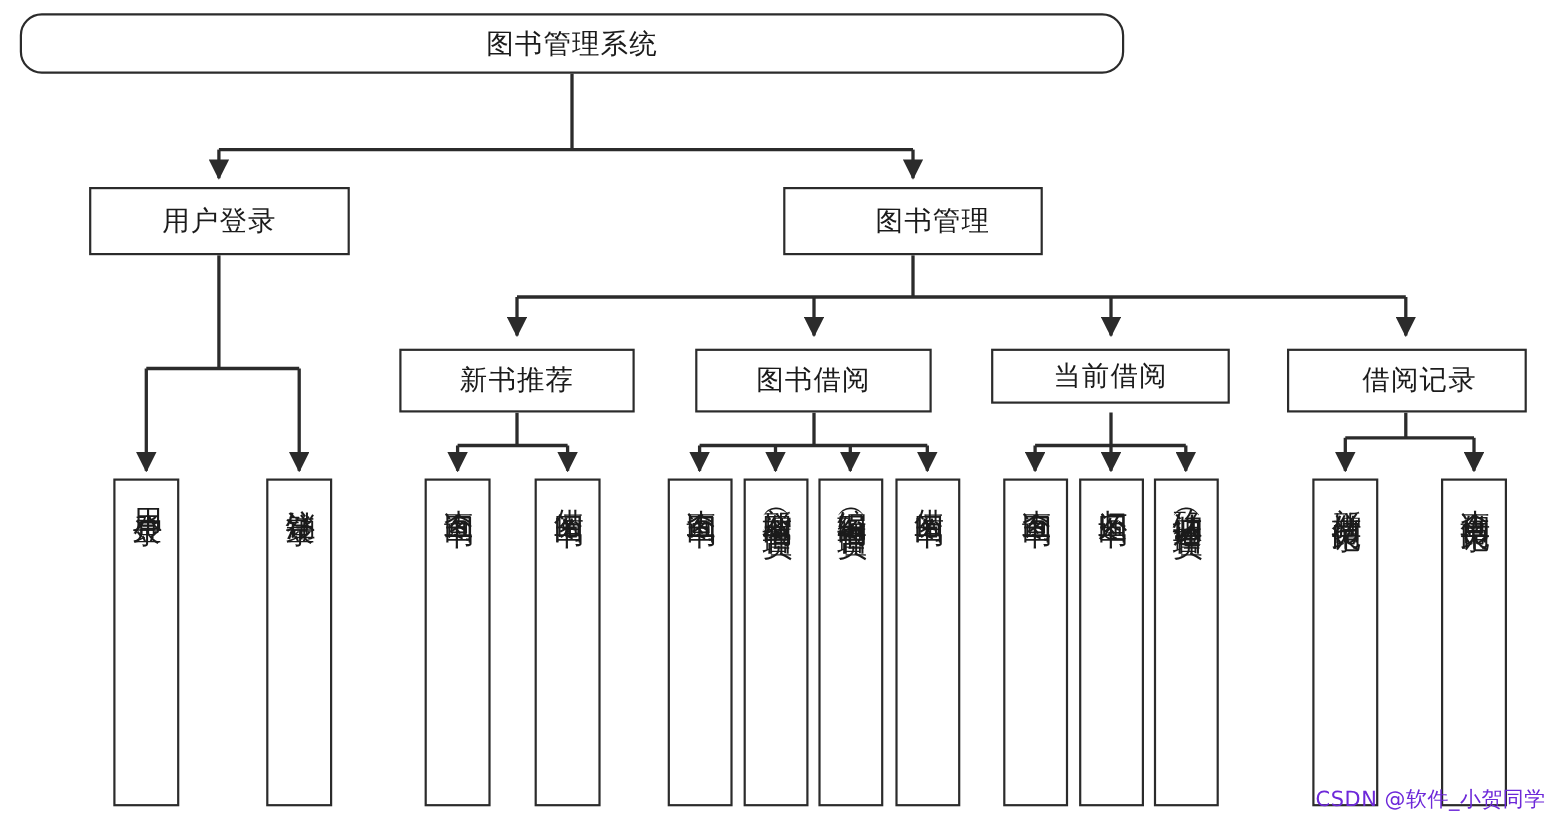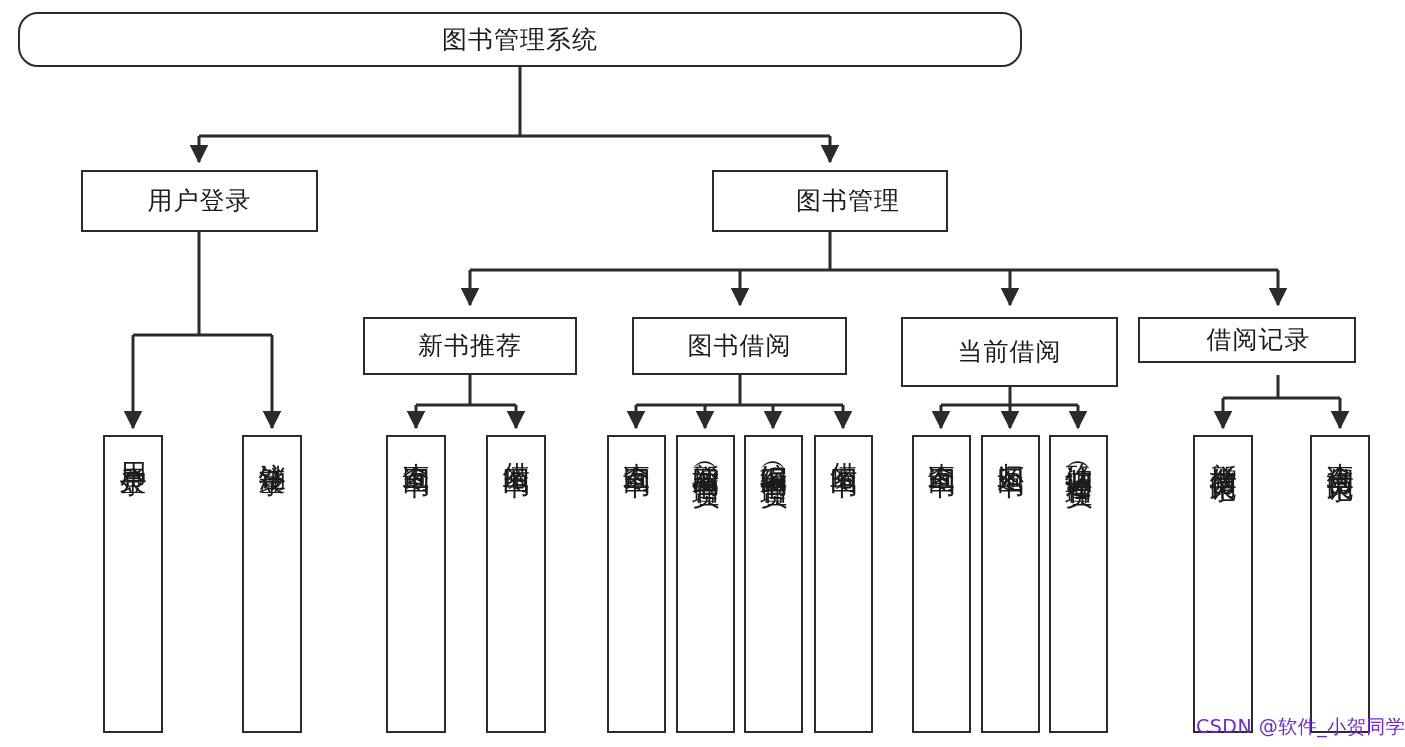--- a/index.html
+++ b/index.html
@@ -137,24 +137,24 @@
   <div class="node h lvl2" style="left:712px; top:170px; width:236px; height:62px;padding-left:36px;">
     <span class="lbl">图书管理</span>
   </div>
 
   <div class="node h lvl3" style="left:363px; top:317px; width:214px; height:58px;">
     <span class="lbl">新书推荐</span>
   </div>
   <div class="node h lvl3" style="left:632px; top:317px; width:215px; height:58px;">
     <span class="lbl">图书借阅</span>
   </div>
-  <div class="node h lvl3" style="left:901px; top:317px; width:217px; height:70px;">
+  <div class="node h lvl3" style="left:901px; top:317px; width:217px; height:50px;">
     <span class="lbl">当前借阅</span>
   </div>
-  <div class="node h lvl3" style="left:1138px; top:317px; width:218px; height:46px;padding-left:23px;">
+  <div class="node h lvl3" style="left:1170px; top:317px; width:218px; height:58px;padding-left:23px;">
     <span class="lbl">借阅记录</span>
   </div>
 
   <div class="node v" style="left:103px; top:435px; width:60px; height:298px;">
     <span class="lbl">用户登录</span>
   </div>
   <div class="node v" style="left:242px; top:435px; width:60px; height:298px;">
     <span class="lbl">注销登录</span>
   </div>
 

